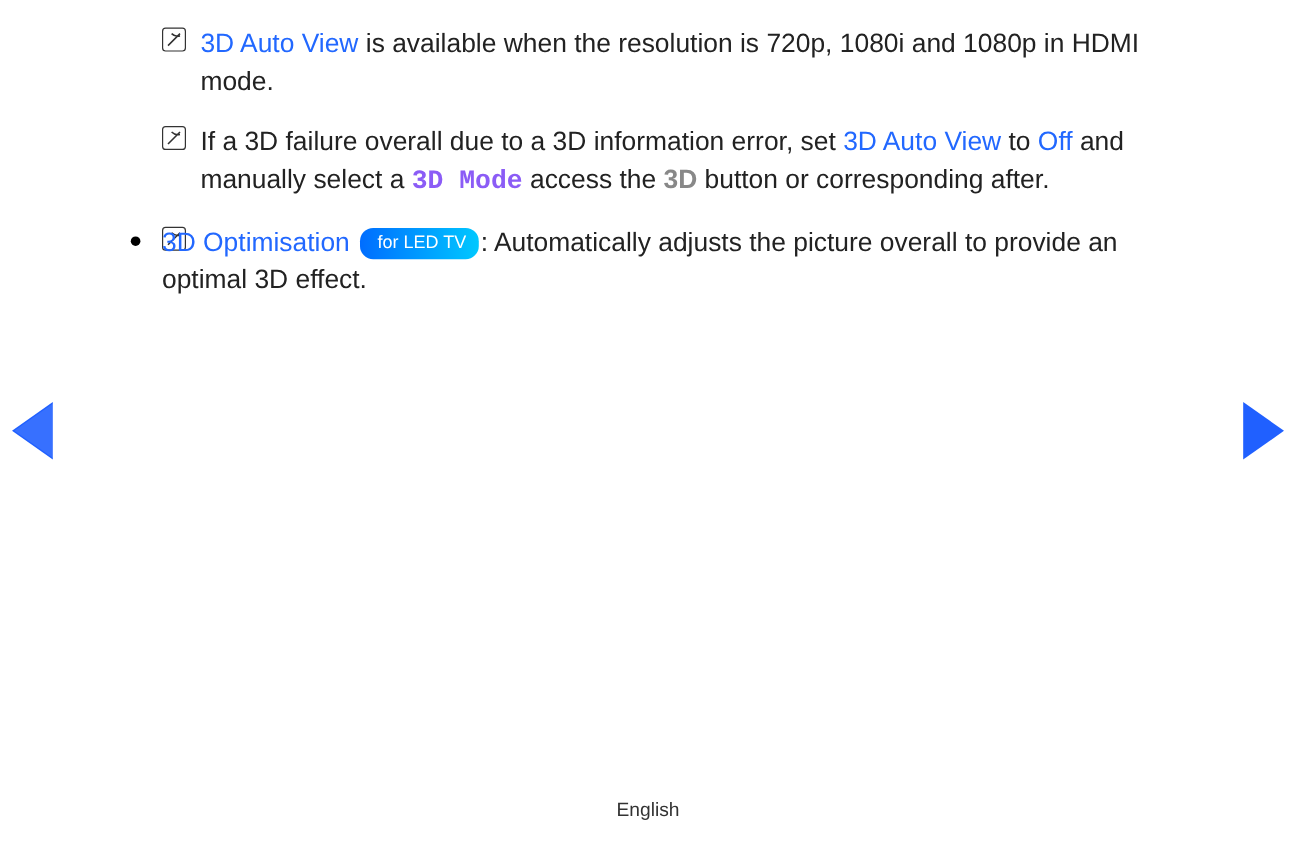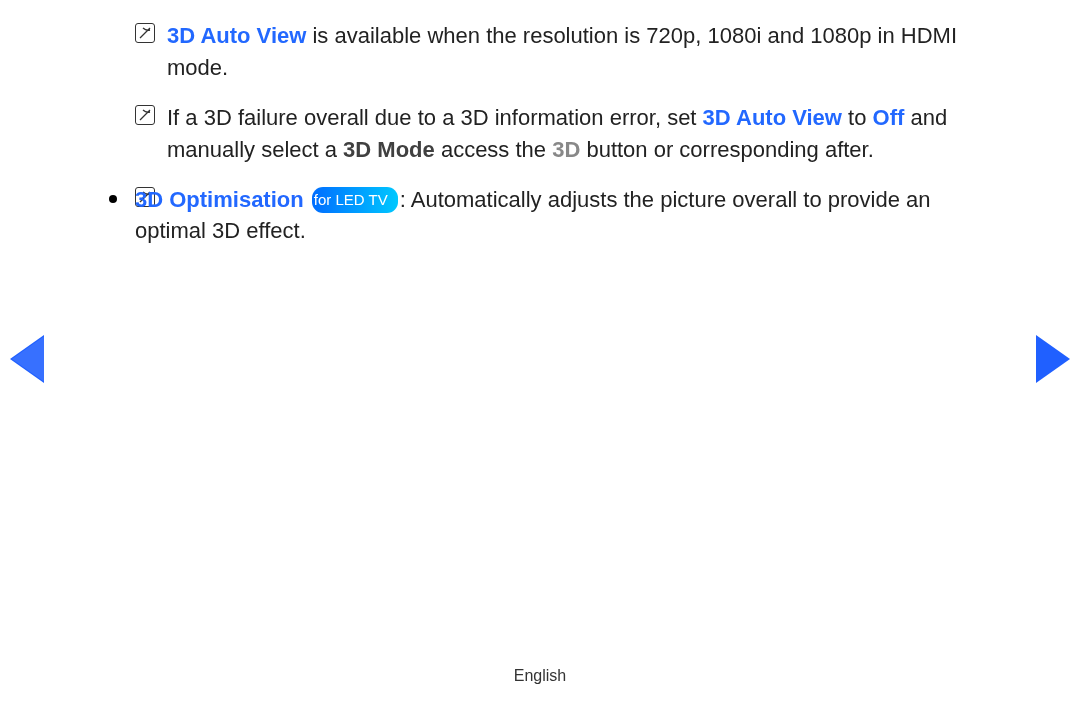--- a/index.html
+++ b/index.html
@@ -36,30 +36,30 @@
     position: absolute;
     left: 6px;
     top: 11px;
     width: 8px;
     height: 8px;
     background: #000;
     border-radius: 50%;
   }
   .bullet-text { padding-left: 32px; display: block; }
 
-  .hl-blue { color: #2268ff; font-weight: 700; }
-  .hl-bold { font-weight: 600; color: #404040; }
+  .hl-blue { color: #2268ff; font-weight: 400; }
+  .hl-bold { font-weight: 600; color: #8b5cf6; font-family: Liberation Mono, monospace; }
   .hl-gray { color: #888; font-weight: 700; }
 
   .pill {
     display: inline-block;
     background: linear-gradient(90deg, #006dff 0%, #00c8ff 100%);
     color: #fff;
     font-size: 15px;
-    padding: 2px 10px 3px 2px;
+    padding: 2px 10px 3px 15px;
     border-radius: 11px;
     vertical-align: 2px;
     margin: 0 2px;
   }
 
   .nav-arrow {
     position: absolute;
     top: 335px;
     width: 0;
     height: 0;

